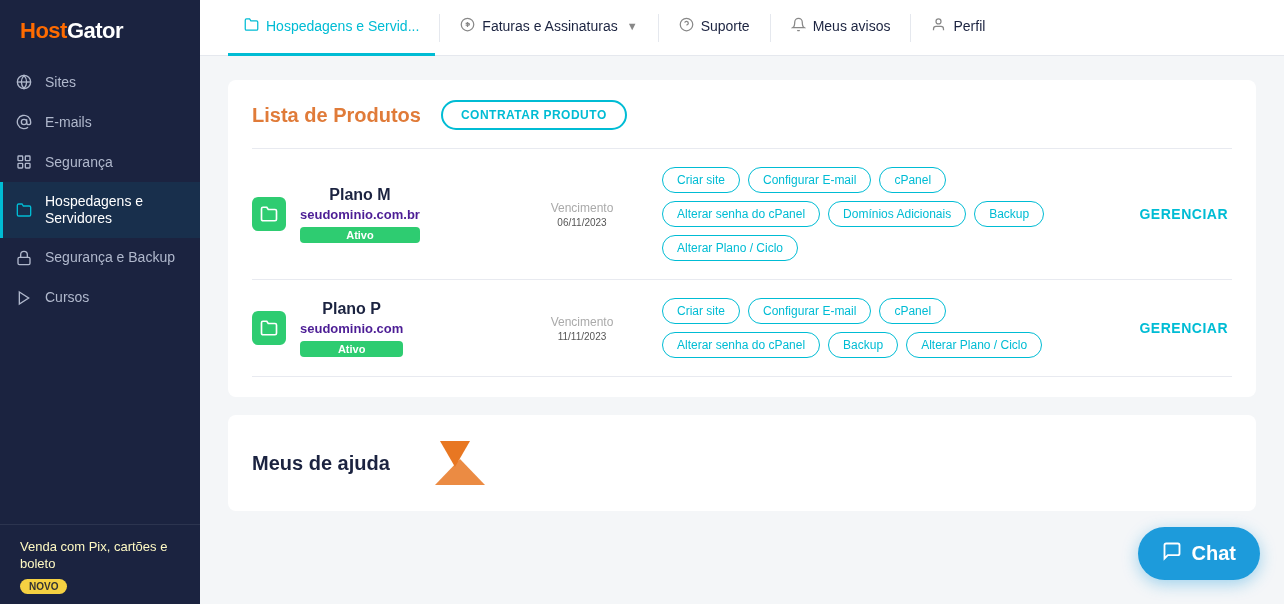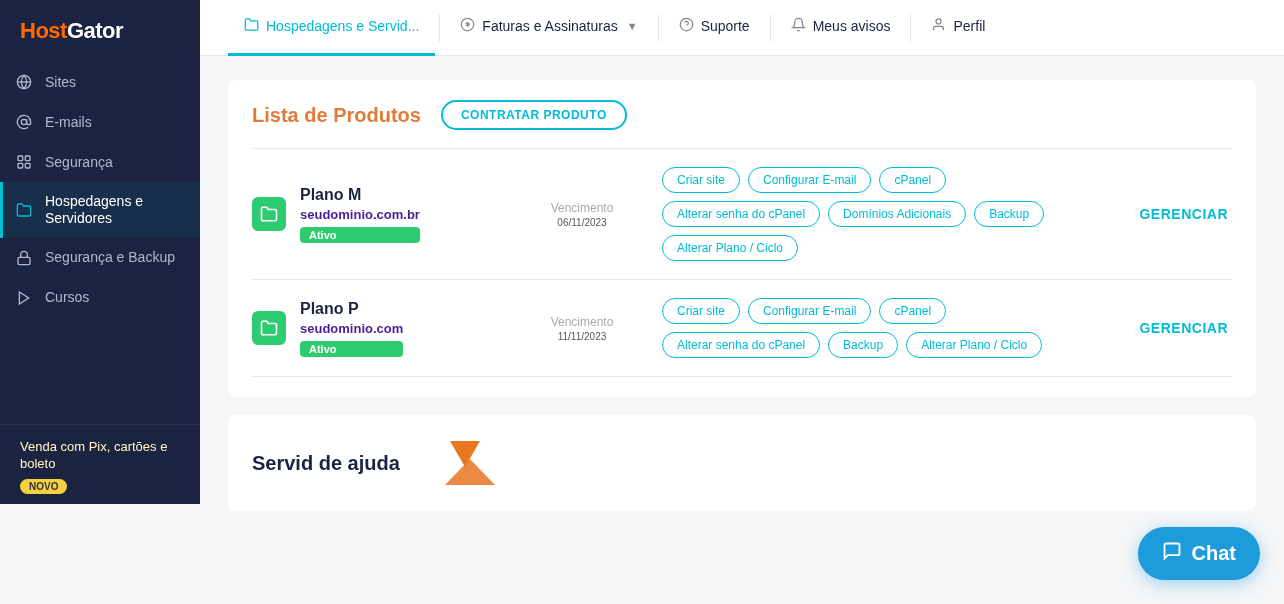--- a/index.html
+++ b/index.html
@@ -7,21 +7,21 @@
 
     
     .sidebar {
       width: 200px;
       background: #1b2340;
       color: #fff;
       display: flex;
       flex-direction: column;
       padding: 0;
       flex-shrink: 0;
-      height: 504px;
+      height: 604px;
       overflow: hidden;
     }
     .sidebar-logo {
       padding: 18px 20px 18px 20px;
       font-size: 22px;
       font-weight: 900;
       color: #fff;
       letter-spacing: -0.5px;
     }
     .sidebar-logo span { color: #ff6b00; }
@@ -145,21 +145,21 @@
       min-width: 260px;
     }
     .folder-icon {
       width: 34px; height: 34px;
       background: #2ecc71;
       border-radius: 6px;
       display: flex; align-items: center; justify-content: center;
       color: #fff; font-size: 18px;
       flex-shrink: 0;
     }
-    .product-info { display: flex; flex-direction: column; gap: 3px; }
+    .product-info { display: flex; flex-direction: column; gap: 3px; text-align: center; }
     .product-name { font-size: 16px; font-weight: 600; color: #1b2340; }
     .product-domain { font-size: 13px; color: #4c1d95; font-weight: bold; }
     .status-badge {
       display: inline-block;
       background: #2ecc71;
       color: #fff;
       font-size: 11px;
       font-weight: 700;
       border-radius: 4px;
       padding: 2px 9px;
@@ -439,21 +439,21 @@
           <button class="action-btn">cPanel</button>
           <button class="action-btn">Alterar senha do cPanel</button>
           <button class="action-btn">Backup</button>
           <button class="action-btn">Alterar Plano / Ciclo</button>
         </div>
         <button class="gerenciar-btn">GERENCIAR</button>
       </div>
     </div>
 
     <div class="links-section">
-      <h2 class="links-title">Servid de ajuda</h2>
+      <h2 class="links-title">Meus de ajuda</h2>
       <div class="hostgator-logo-mini">
 
         <svg width="60" height="52" viewBox="0 0 60 52">
           <polygon points="30,2 58,50 2,50" fill="none" stroke="#e87722" stroke-width="0"></polygon>
           <polygon points="10,4 40,4 25,30" fill="#e87722"></polygon>
           <polygon points="30,22 55,48 5,48" fill="#e87722" opacity="0.85"></polygon>
         </svg>
       </div>
     </div>
   </div>

